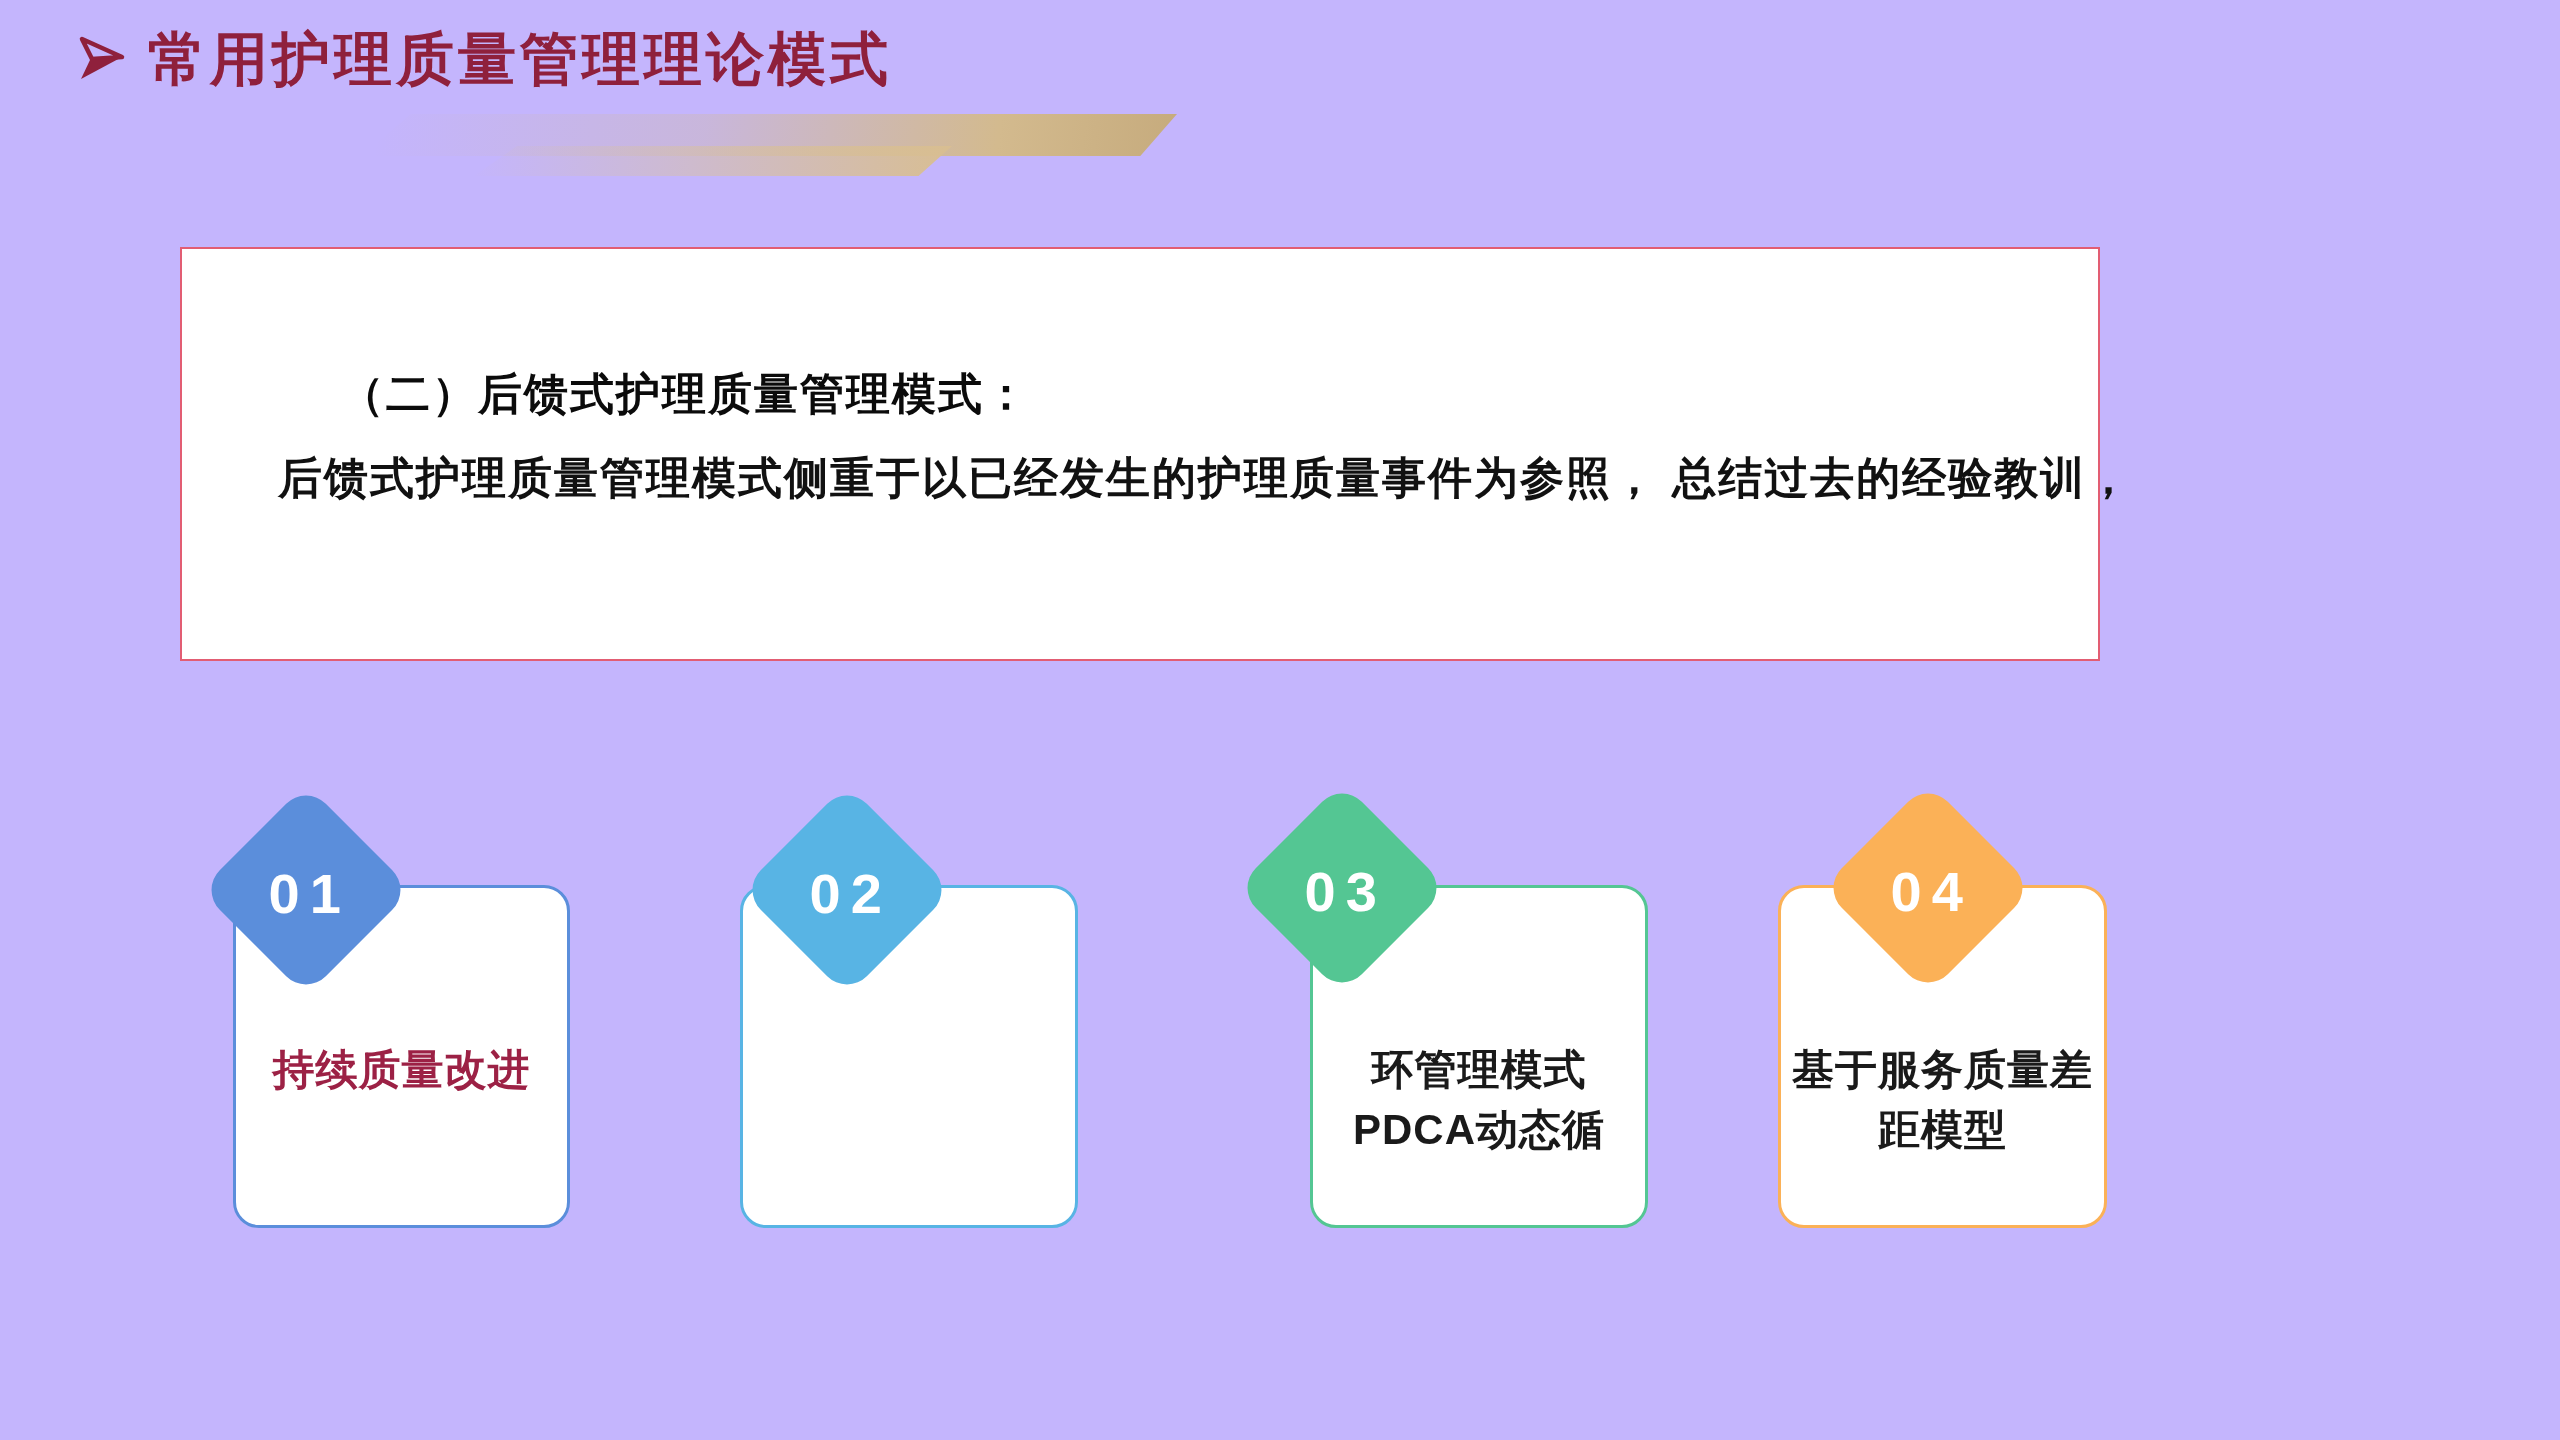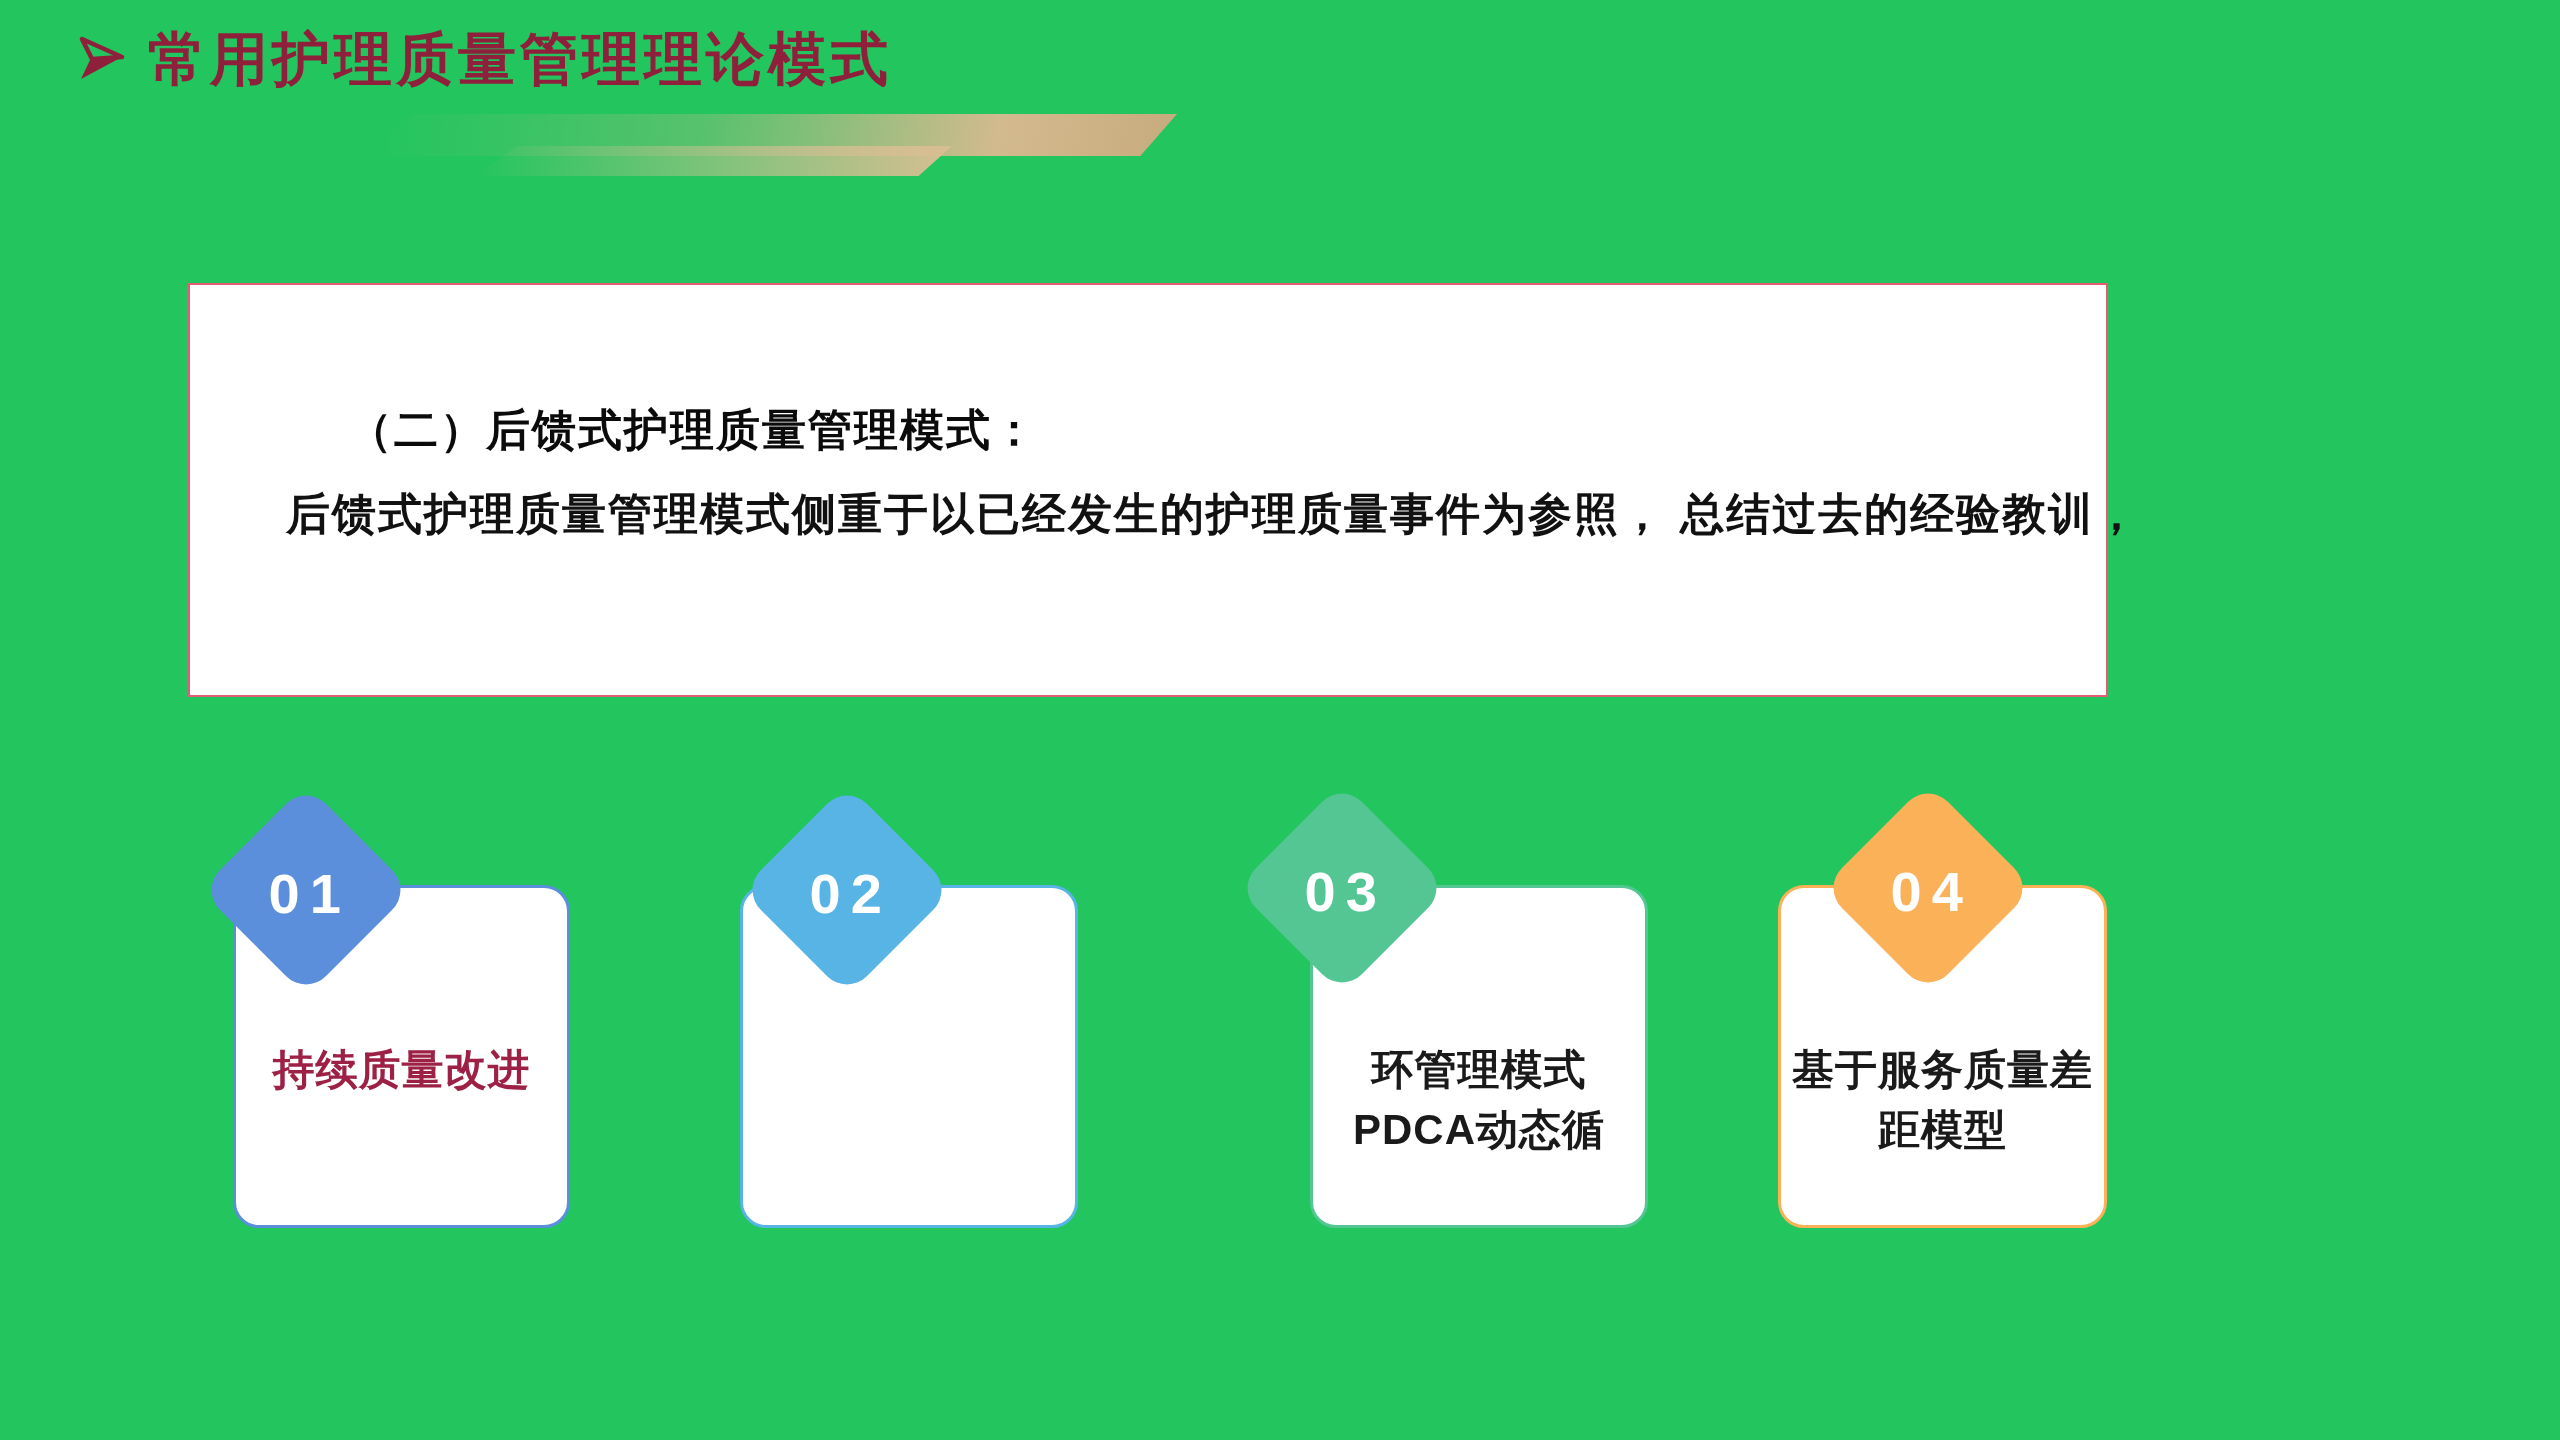--- a/index.html
+++ b/index.html
@@ -1,18 +1,18 @@
 <!DOCTYPE html>
 <html><head>
 <meta charset="utf-8">
 <style>
   html,body { margin:0; padding:0; background:#ffffff; }
   .slide {
     position:relative; width:2560px; height:1440px; overflow:hidden;
-    background:#22c55e;
+    background:#c4b5fd;
     font-family:"Liberation Sans", sans-serif;
     --title-color:#8f203c; --box-border:#e25d73; --swoosh:#d3ba8e;
   }
 
   
   .title-row { position:absolute; left:76px; top:26px; display:flex; align-items:center; gap:20px; }
   .arrow-icon { flex:0 0 auto; display:block; }
   .arrow-top { fill:none; stroke:var(--title-color); stroke-width:4.5; stroke-linejoin:round; }
   .arrow-bottom { fill:var(--title-color); }
   .page-title {
@@ -29,22 +29,22 @@
     background:linear-gradient(97deg, rgba(211,186,142,0) 2%, rgba(211,186,142,0.30) 42%, var(--swoosh) 78%, #c6ab7d 100%);
   }
   .swoosh-small {
     left:474px; top:146px; width:478px; height:30px;
     clip-path:polygon(9% 0, 100% 0, 93% 100%, 0 100%);
     background:linear-gradient(97deg, rgba(218,194,150,0) 0%, rgba(218,194,150,0.45) 45%, #d8be92 100%);
   }
 
   
   .info-box {
-    position:absolute; left:188px; top:247px; width:1920px; height:414px;
-    border:2px solid var(--box-border); background:#ffffff; box-sizing:border-box;margin-top:36px;
+    position:absolute; left:180px; top:247px; width:1920px; height:414px;
+    border:2px solid var(--box-border); background:#ffffff; box-sizing:border-box;
   }
   .info-heading {
     position:absolute; left:158px; top:118px;
     font-size:44px; font-weight:bold; color:#0b0b0b; letter-spacing:2px; line-height:54px;
     white-space:nowrap;
   }
   .info-body {
     position:absolute; left:96px; top:192px; right:40px;
     font-size:44px; font-weight:bold; color:#111111; letter-spacing:2px; line-height:73px;
   }

